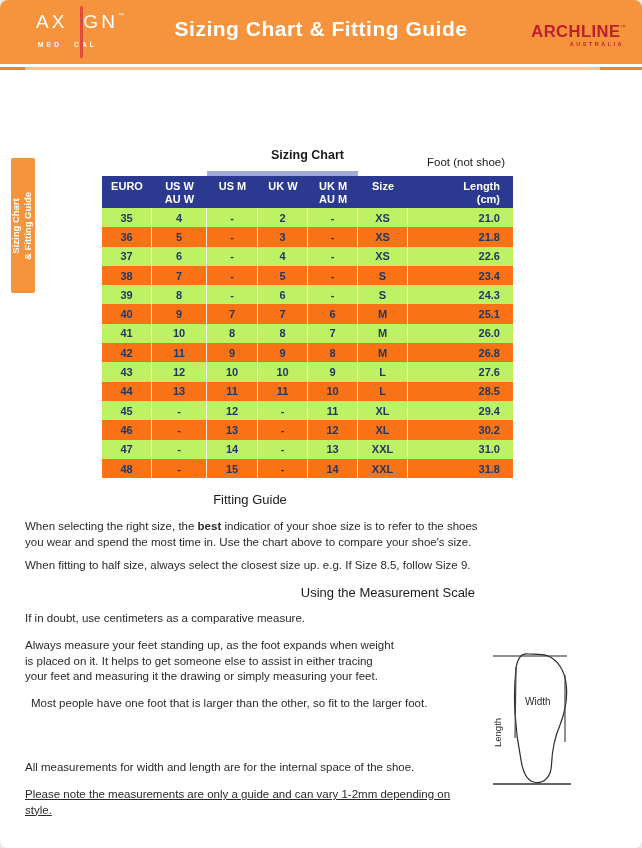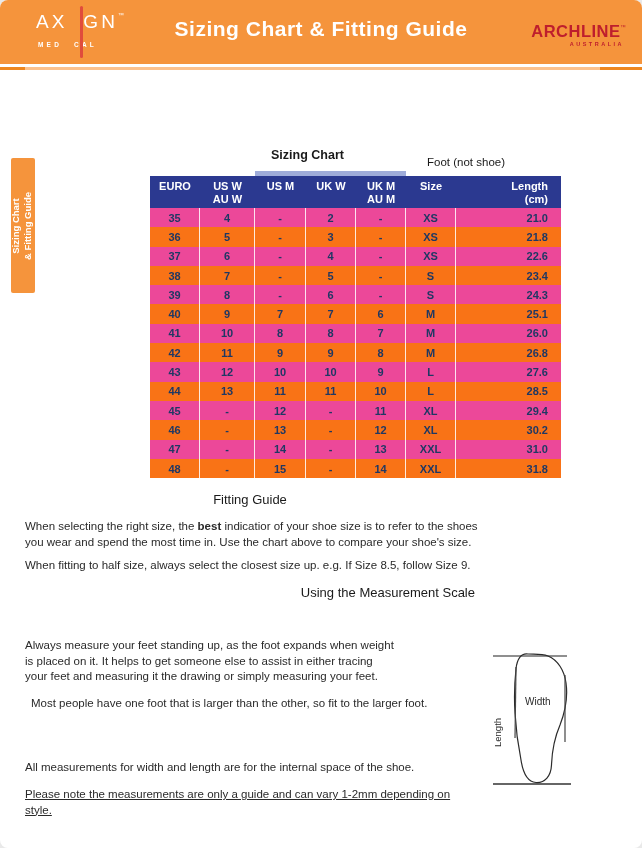--- a/index.html
+++ b/index.html
@@ -40,28 +40,28 @@
     position:absolute;left:50%;top:50%;width:135px;height:26px;
     transform:translate(-50%,-50%) rotate(-90deg);
     text-align:center;color:#fff;font-weight:bold;font-size:9.5px;line-height:11.5px;white-space:nowrap;
   }
   
   .sizing-chart-title{position:absolute;left:102px;top:148px;width:411px;text-align:center;
     font-size:12.5px;font-weight:bold;color:#1a1a1a;}
   .foot-note{position:absolute;left:352px;top:156px;width:153px;text-align:right;
     font-size:11.5px;font-weight:normal;color:#1a1a1a;}
   
-  .sizing-table{position:absolute;left:102px;top:176px;width:411px;margin-left:48px;}
+  .sizing-table{position:absolute;left:102px;top:176px;width:411px;}
   .pre-strip{position:absolute;left:105px;top:-5px;width:151px;height:5px;background:#9FACD9;}
   .thead{display:flex;height:32px;background:#2B3990;color:#fff;font-size:11px;font-weight:bold;line-height:13px;}
   .thead .cell{display:flex;flex-direction:column;align-items:center;justify-content:flex-start;padding-top:4px;box-sizing:border-box;}
   .thead .cell.c6{align-items:flex-end;padding-right:13px;}
   .tbody{display:flex;flex-direction:column;}
   .trow{display:flex;height:19.3px;font-size:11px;font-weight:bold;color:#1F3864;}
-  .trow.teal{background:#ec4899;}
+  .trow.teal{background:#bef264;}
   .trow.light{background:#f97316;}
   .trow .cell{display:flex;align-items:center;justify-content:center;box-sizing:border-box;
     border-right:1px solid rgba(255,255,255,0.85);}
   .trow .cell.c6{justify-content:flex-end;padding-right:13px;border-right:none;}
   .c0{width:50px;} .c1{width:55px;} .c2{width:51px;} .c3{width:50px;} .c4{width:50px;} .c5{width:50px;} .c6{width:105px;}
   
   .sec-heading{position:absolute;left:25px;width:450px;text-align:center;
     font-size:13px;font-weight:normal;color:#1a1a1a;}
   .para{position:absolute;left:25px;width:456px;font-size:11.5px;line-height:15.5px;color:#2a2a2a;}
   #fg-heading{top:492px;}
@@ -279,20 +279,21 @@
       </div>
   </div>
 
   <div class="sec-heading" id="fg-heading">Fitting Guide</div>
   <div class="para" id="fg-p1">
     <span>When selecting the right size, the </span><b>best</b><span> indicatior of your shoe size is to refer to the shoes you wear and spend the most time in. Use the chart above to compare your shoe's size.</span>
   </div>
   <div class="para" id="fg-p2">When fitting to half size, always select the closest size up. e.g. If Size 8.5, follow Size 9.</div>
 
   <div class="sec-heading" id="ms-heading">Using the Measurement Scale</div>
+  <div class="para" id="ms-p1">If in doubt, use centimeters as a comparative measure.</div>
   <div class="para" id="ms-p2">Always measure your feet standing up, as the foot expands when weight is placed on it. It helps to get someone else to assist in either tracing your feet and measuring it the drawing or simply measuring your feet.</div>
   <div class="para" id="ms-p3">Most people have one foot that is larger than the other, so fit to the larger foot.</div>
   <div class="para" id="ms-p4">All measurements for width and length are for the internal space of the shoe.</div>
   <div class="para" id="ms-p5">Please note the measurements are only a guide and can vary 1-2mm depending on style.</div>
 
   <svg class="foot-diagram" width="100" height="150" viewBox="0 0 100 150">
     <line x1="8" y1="11" x2="82" y2="11" stroke="#8f8f8f" stroke-width="2.2"></line>
     <path d="M 43,9 C 36,8 32,14 31,24 C 29.5,38 29,52 30,68 C 31,86 33,100 36,115 C 38,128 43,137 51,137.5 C 60,138 66,131 66.5,120 C 67,106 69,94 75,80 C 80,67 83,52 81,38 C 79.5,26 73,15 63,11 C 56,8.5 49,9.5 43,9 Z" fill="none" stroke="#2b2b2b" stroke-width="1.2"></path>
     <line x1="31" y1="22" x2="30" y2="93" stroke="#444" stroke-width="1.2"></line>
     <line x1="80" y1="30" x2="80" y2="97" stroke="#444" stroke-width="1.2"></line>

